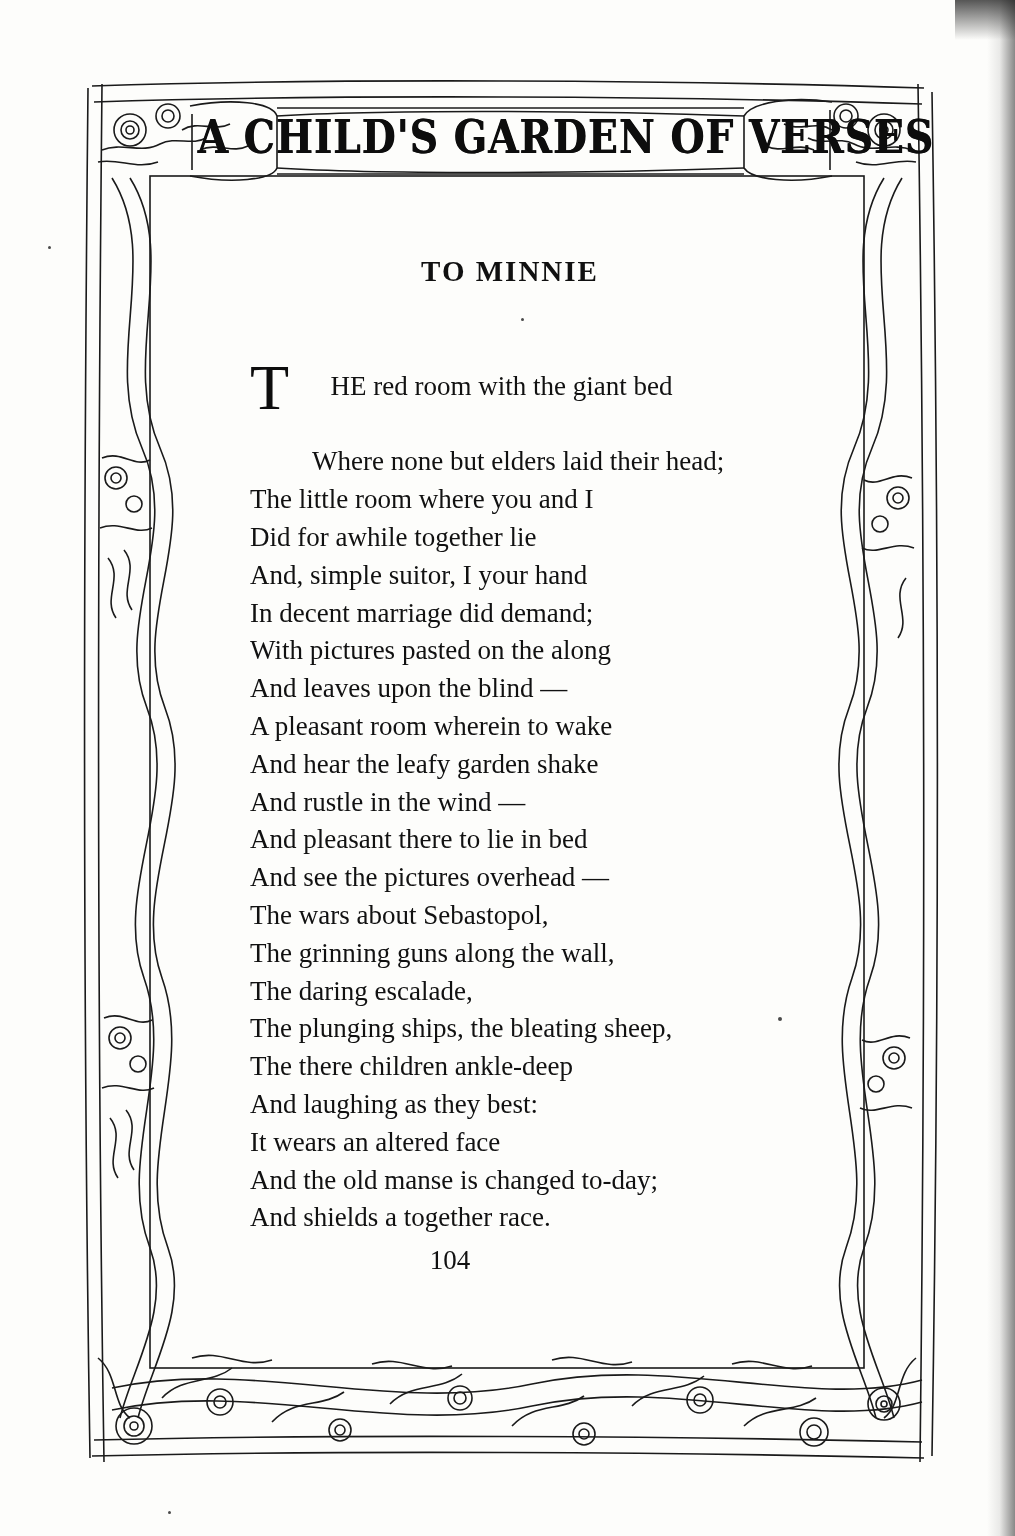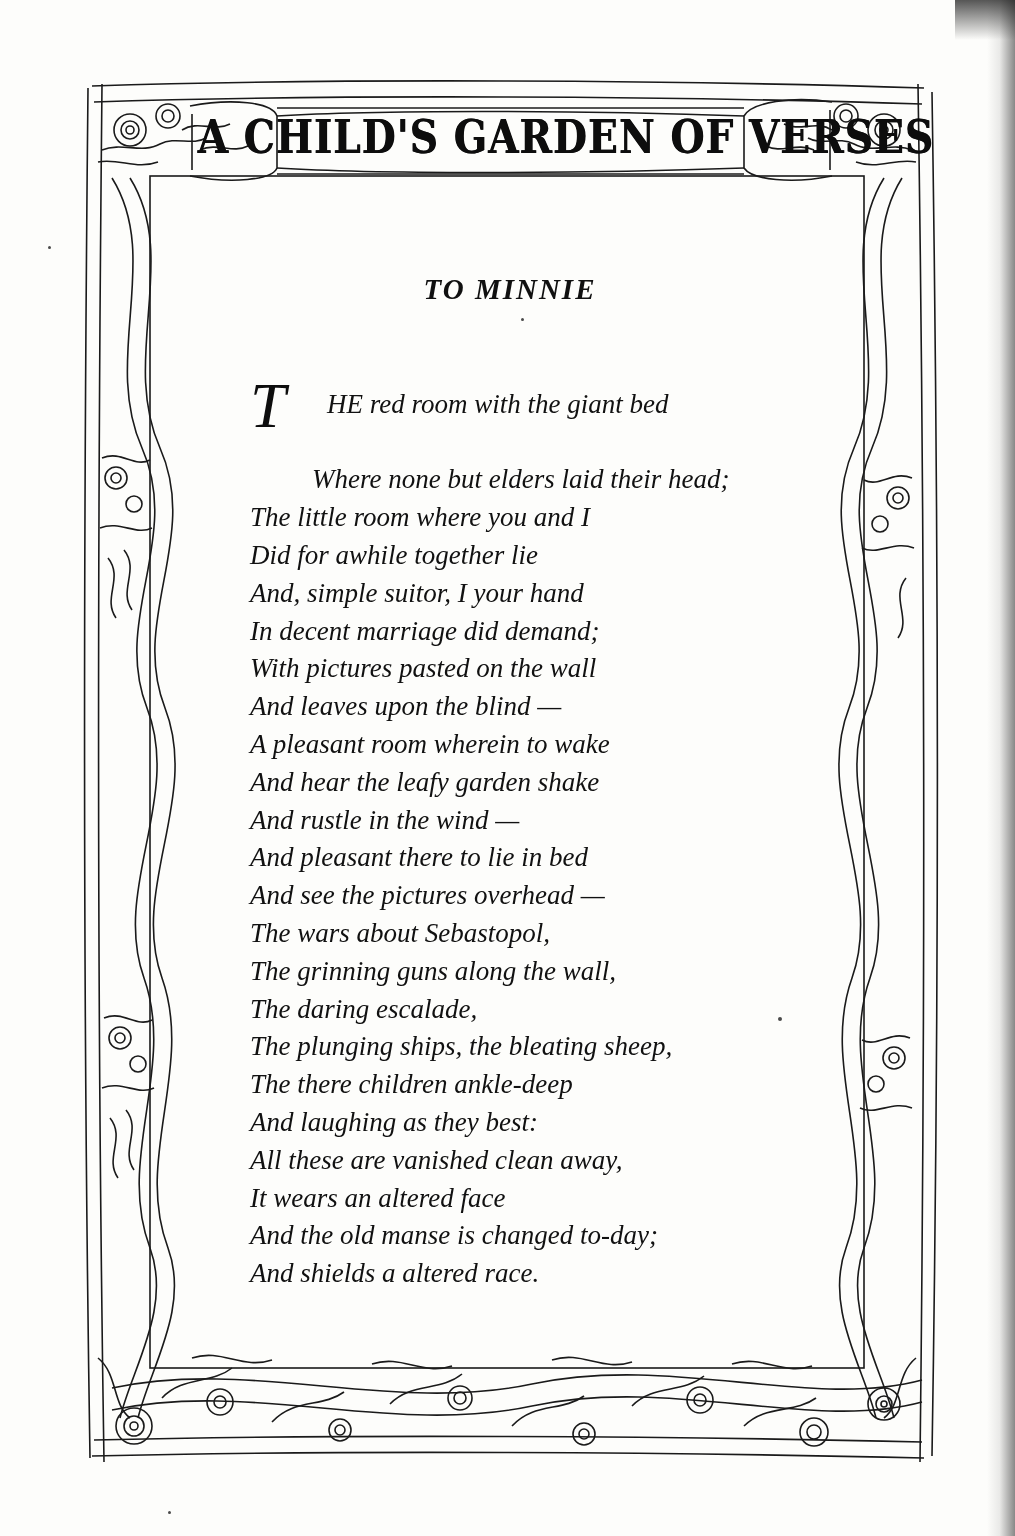--- a/index.html
+++ b/index.html
@@ -74,23 +74,22 @@
     color: #0d0d0d;
     white-space: nowrap;
     transform: scaleY(1.18) scaleX(0.98);
     text-shadow: 0.5px 0 0 #0d0d0d;
   }
 
   
   .content {
     position: absolute;
     left: 150px;
-    top: 273px;
+    top: 255px;
     width: 720px;
-    font-style: italic;
   }
 
   .poem-title {
     text-align: center;
     font-family: "Liberation Serif", serif;
     font-size: 29px;
     letter-spacing: 2px;
     margin: 0 0 42px 0;
     color: #101010;
   }
@@ -275,38 +274,38 @@
   <div class="poem-body">
     <div class="poem-line first-line">
       <span class="dropcap">T</span><span>HE red room with the giant bed</span>
     </div>
     <div id="lines">
         <div class="poem-line indent">Where none but elders laid their head;</div>
         <div class="poem-line">The little room where you and I</div>
         <div class="poem-line">Did for awhile together lie</div>
         <div class="poem-line">And, simple suitor, I your hand</div>
         <div class="poem-line">In decent marriage did demand;</div>
-        <div class="poem-line">With pictures pasted on the wall</div>
+        <div class="poem-line">With pictures pasted on the along</div>
         <div class="poem-line">And leaves upon the blind —</div>
         <div class="poem-line">A pleasant room wherein to wake</div>
         <div class="poem-line">And hear the leafy garden shake</div>
         <div class="poem-line">And rustle in the wind —</div>
         <div class="poem-line">And pleasant there to lie in bed</div>
         <div class="poem-line">And see the pictures overhead —</div>
         <div class="poem-line">The wars about Sebastopol,</div>
         <div class="poem-line">The grinning guns along the wall,</div>
         <div class="poem-line">The daring escalade,</div>
         <div class="poem-line">The plunging ships, the bleating sheep,</div>
         <div class="poem-line">The there children ankle-deep</div>
         <div class="poem-line">And laughing as they best:</div>
-        <div class="poem-line">All these are vanished clean away,</div>
         <div class="poem-line">It wears an altered face</div>
         <div class="poem-line">And the old manse is changed to-day;</div>
-        <div class="poem-line">And shields a altered race.</div>
+        <div class="poem-line">And shields a together race.</div>
       </div>
   </div>
 
+  <div class="page-number">104</div>
 </div>
 
 <div class="speck" style="left:778px; top:1017px; width:4px; height:4px;"></div>
 <div class="speck" style="left:521px; top:318px; width:3px; height:3px;"></div>
 <div class="speck" style="left:48px; top:246px; width:3px; height:3px;"></div>
 <div class="speck" style="left:168px; top:1511px; width:3px; height:3px;"></div>
 
 </body></html>

